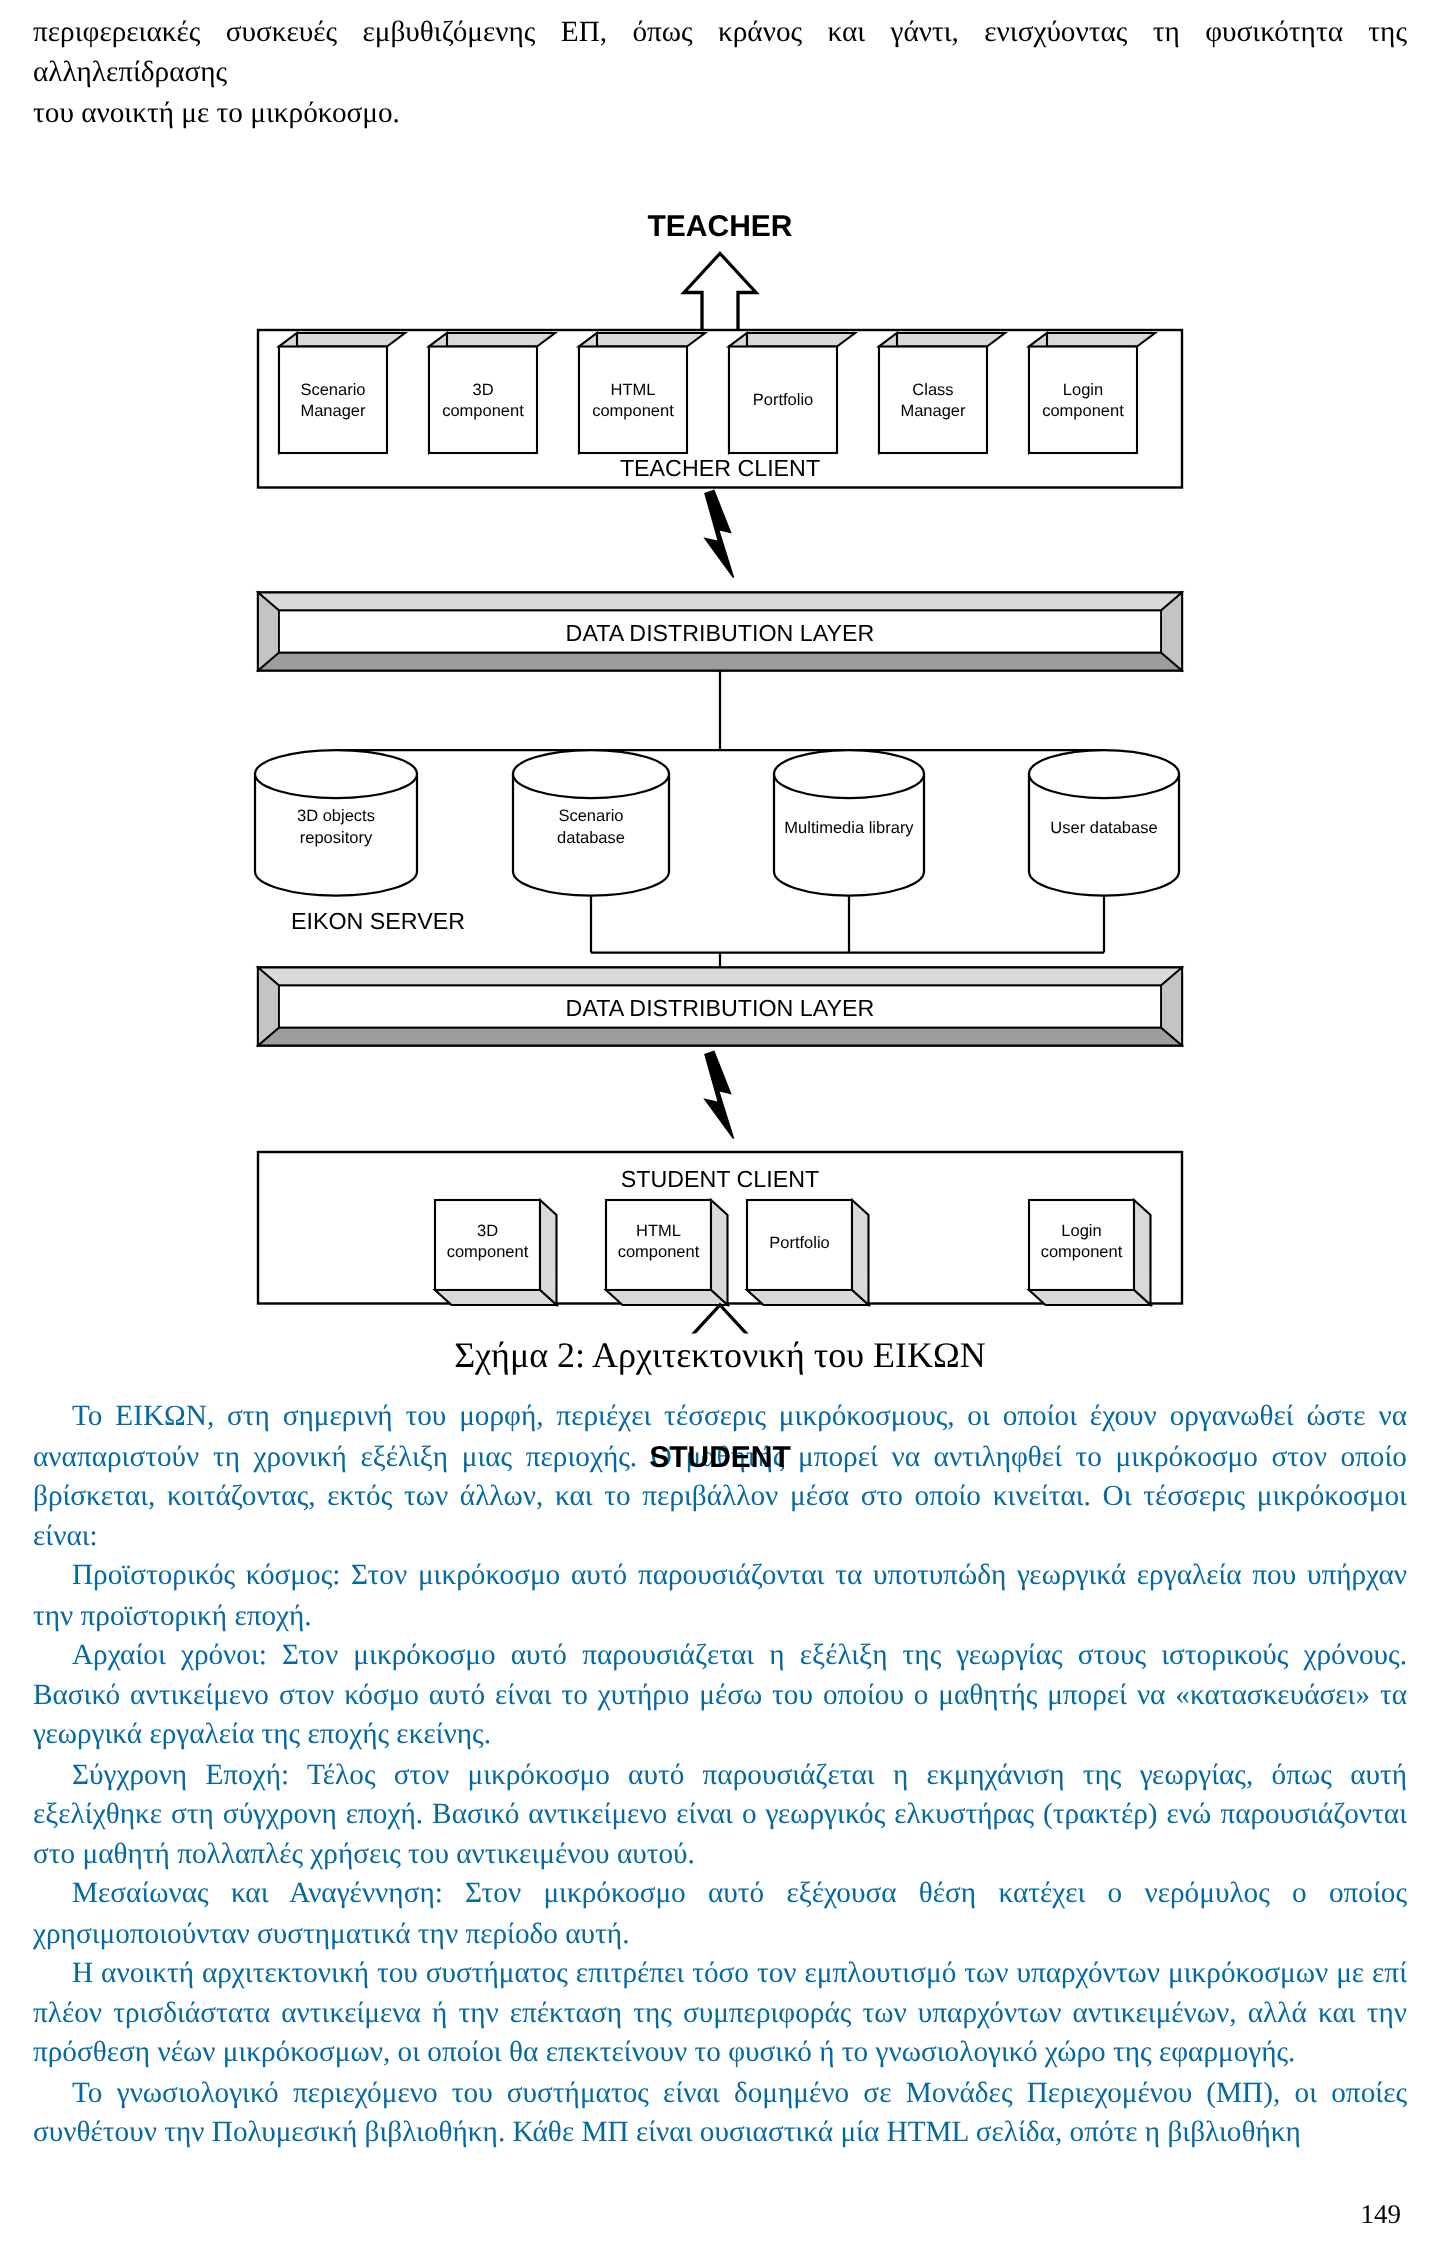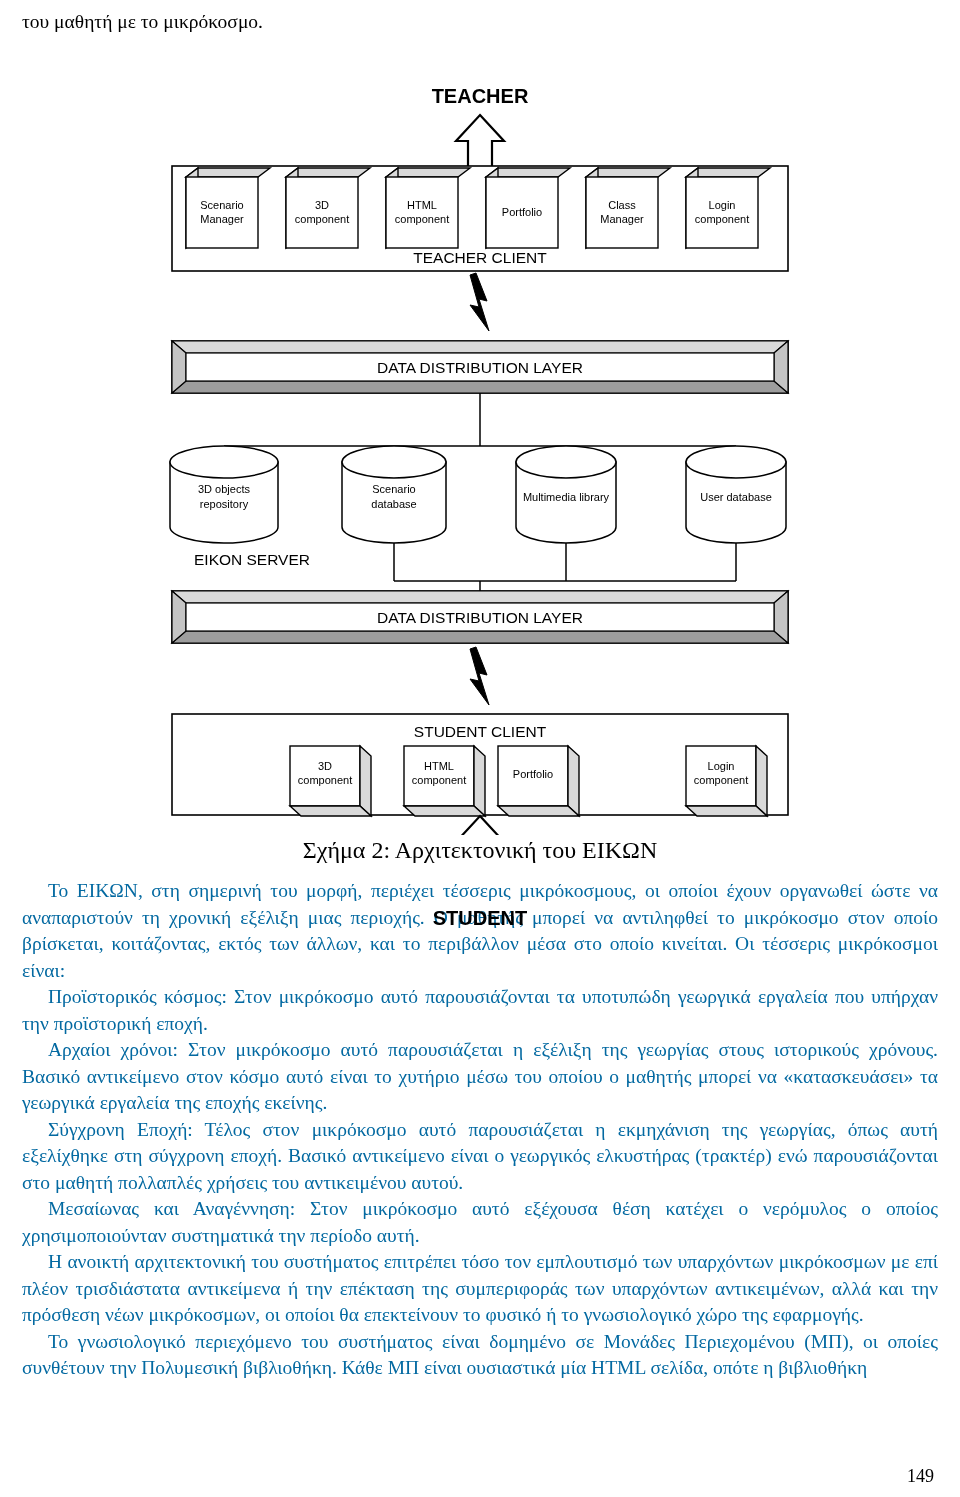--- a/index.html
+++ b/index.html
@@ -92,21 +92,22 @@
     font-size: 11px;
     fill: #000;
   }
 </style>
 </head>
 <body>
 
 <div class="page">
 
   <div style="margin-top:8px;">
-    <div class="lead-para">του μαθητή με το μικρόκοσμο.</div>
+    <div class="lead-para">περιφερειακές συσκευές εμβυθιζόμενης ΕΠ, όπως κράνος και γάντι, ενισχύοντας τη φυσικότητα της αλληλεπίδρασης</div>
+    <div class="lead-para">του ανοικτή με το μικρόκοσμο.</div>
   </div>
 
   <div class="figure">
     <svg width="960" height="800" viewBox="0 0 960 800" xmlns="http://www.w3.org/2000/svg">
 
       <text class="lbl-big" x="480" y="68" text-anchor="middle">TEACHER</text>
 
       <g>
         <path d="M480,80 L504,106 L492,106 L492,132 L504,132 L480,158 L456,132 L468,132 L468,106 L456,106 Z" fill="#ffffff" stroke="#000000" stroke-width="2.2" stroke-linejoin="miter"></path>
       </g>

